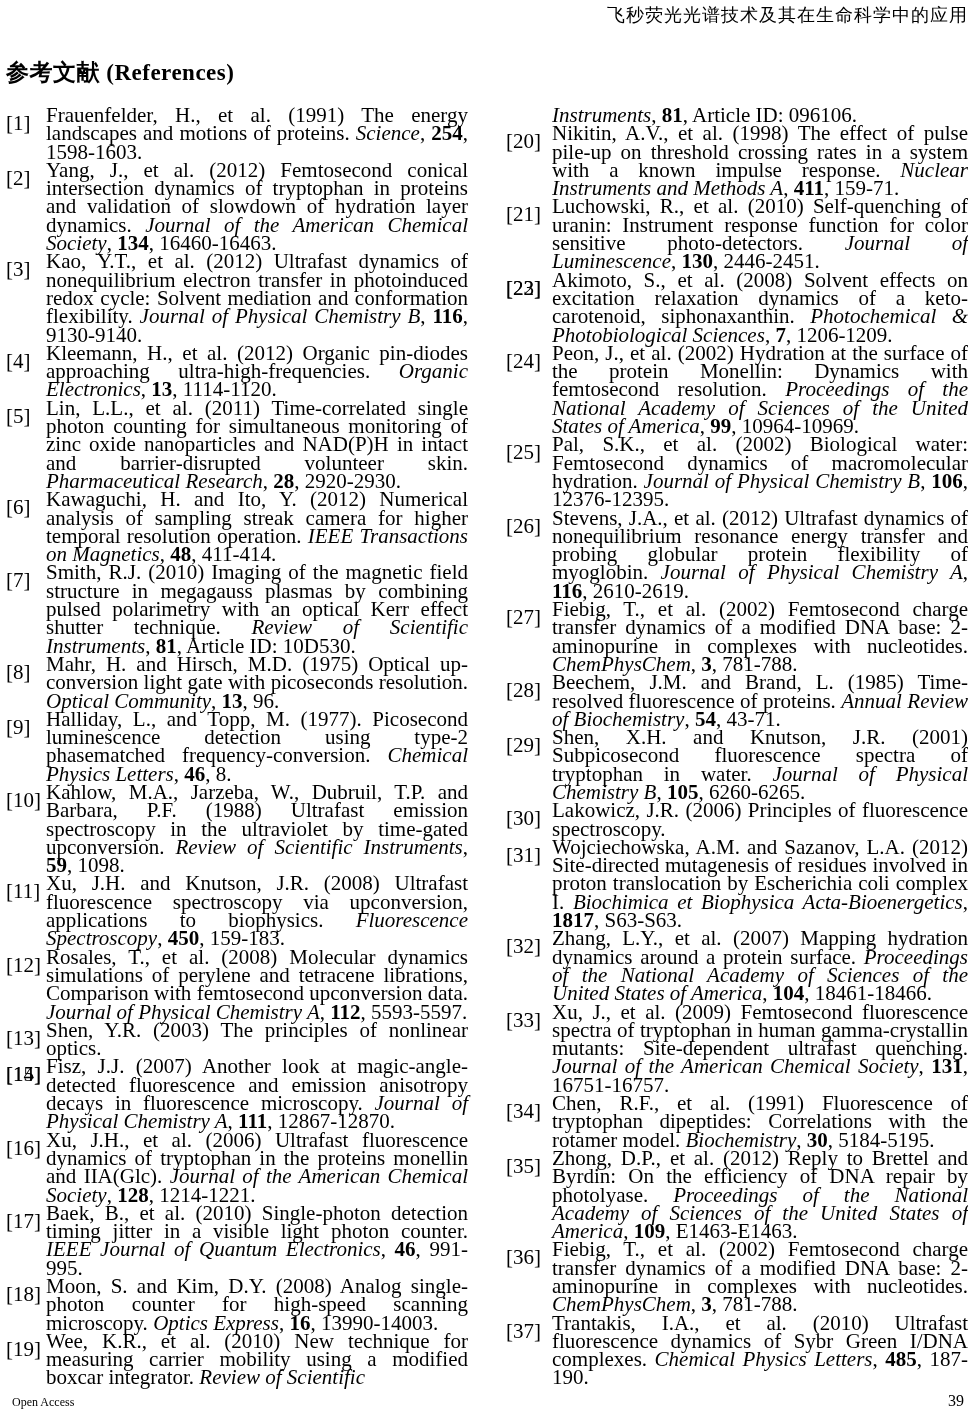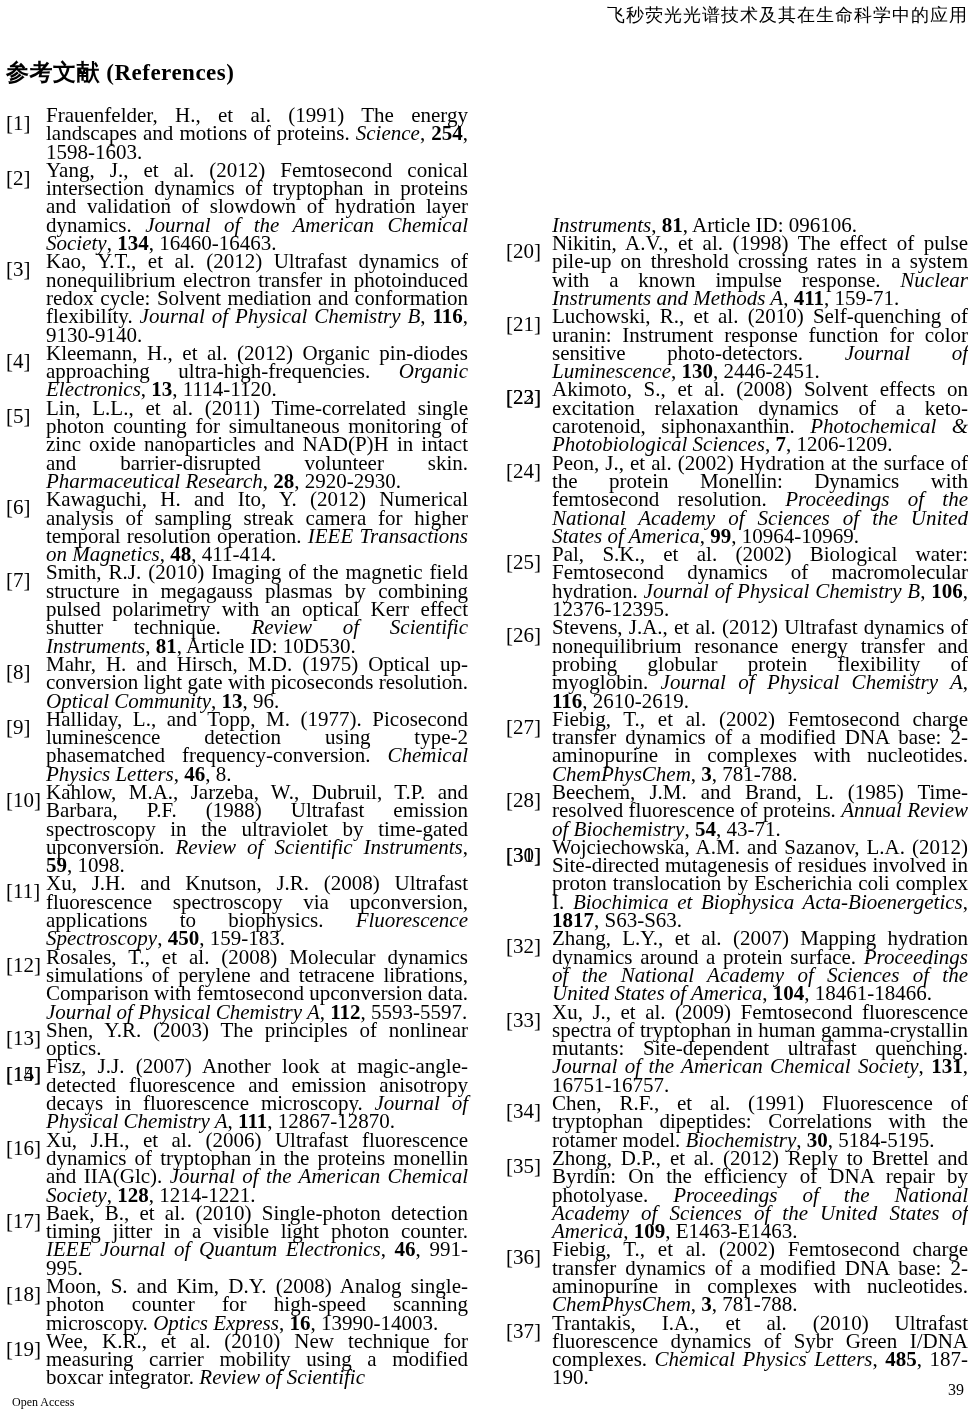--- a/index.html
+++ b/index.html
@@ -57,21 +57,21 @@
   .s-b { font-weight: bold; }
   .footer-left {
     position: absolute;
     left: 12px;
     bottom: 4px;
     font-size: 12px;
   }
   .footer-right {
     position: absolute;
     right: 4px;
-    bottom: 15px;
+    bottom: 4px;
     font-size: 16px;
   }
 </style>
 </head>
 <body>
 
 <div class="header-title">飞秒荧光光谱技术及其在生命科学中的应用</div>
 
 <div class="columns">
   <div class="col col-left">
@@ -103,21 +103,22 @@
         <div class="ref-item"><span class="ref-label"></span><span class="ref-body"><span class="s-i">Instruments</span><span class="s-n">, </span><span class="s-b">81</span><span class="s-n">, Article ID: 096106.</span></span></div>
         <div class="ref-item"><span class="ref-label">[20]</span><span class="ref-body"><span class="s-n">Nikitin, A.V., et al. (1998) The effect of pulse pile-up on threshold crossing rates in a system with a known impulse response. </span><span class="s-i">Nuclear Instruments and Methods A</span><span class="s-n">, </span><span class="s-b">411</span><span class="s-n">, 159-71.</span></span></div>
         <div class="ref-item"><span class="ref-label">[21]</span><span class="ref-body"><span class="s-n">Luchowski, R., et al. (2010) Self-quenching of uranin: Instrument response function for color sensitive photo-detectors. </span><span class="s-i">Journal of Luminescence</span><span class="s-n">, </span><span class="s-b">130</span><span class="s-n">, 2446-2451.</span></span></div>
         <div class="ref-item"><span class="ref-label">[22]</span></div>
         <div class="ref-item"><span class="ref-label">[23]</span><span class="ref-body"><span class="s-n">Akimoto, S., et al. (2008) Solvent effects on excitation relaxation dynamics of a keto-carotenoid, siphonaxanthin. </span><span class="s-i">Photochemical &amp; Photobiological Sciences</span><span class="s-n">, </span><span class="s-b">7</span><span class="s-n">, 1206-1209.</span></span></div>
         <div class="ref-item"><span class="ref-label">[24]</span><span class="ref-body"><span class="s-n">Peon, J., et al. (2002) Hydration at the surface of the protein Monellin: Dynamics with femtosecond resolution. </span><span class="s-i">Proceedings of the National Academy of Sciences of the United States of America</span><span class="s-n">, </span><span class="s-b">99</span><span class="s-n">, 10964-10969.</span></span></div>
         <div class="ref-item"><span class="ref-label">[25]</span><span class="ref-body"><span class="s-n">Pal, S.K., et al. (2002) Biological water: Femtosecond dynamics of macromolecular hydration. </span><span class="s-i">Journal of Physical Chemistry B</span><span class="s-n">, </span><span class="s-b">106</span><span class="s-n">, 12376-12395.</span></span></div>
         <div class="ref-item"><span class="ref-label">[26]</span><span class="ref-body"><span class="s-n">Stevens, J.A., et al. (2012) Ultrafast dynamics of nonequilibrium resonance energy transfer and probing globular protein flexibility of myoglobin. </span><span class="s-i">Journal of Physical Chemistry A</span><span class="s-n">, </span><span class="s-b">116</span><span class="s-n">, 2610-2619.</span></span></div>
         <div class="ref-item"><span class="ref-label">[27]</span><span class="ref-body"><span class="s-n">Fiebig, T., et al. (2002) Femtosecond charge transfer dynamics of a modified DNA base: 2-aminopurine in complexes with nucleotides. </span><span class="s-i">ChemPhysChem</span><span class="s-n">, </span><span class="s-b">3</span><span class="s-n">, 781-788.</span></span></div>
         <div class="ref-item"><span class="ref-label">[28]</span><span class="ref-body"><span class="s-n">Beechem, J.M. and Brand, L. (1985) Time-resolved fluorescence of proteins. </span><span class="s-i">Annual Review of Biochemistry</span><span class="s-n">, </span><span class="s-b">54</span><span class="s-n">, 43-71.</span></span></div>
-        <div class="ref-item"><span class="ref-label">[30]</span></div>
+        <div class="ref-item"><span class="ref-label">[29]</span><span class="ref-body"><span class="s-n">Shen, X.H. and Knutson, J.R. (2001) Subpicosecond fluorescence spectra of tryptophan in water. </span><span class="s-i">Journal of Physical Chemistry B</span><span class="s-n">, </span><span class="s-b">105</span><span class="s-n">, 6260-6265.</span></span></div>
+        <div class="ref-item"><span class="ref-label">[30]</span><span class="ref-body"><span class="s-n">Lakowicz, J.R. (2006) Principles of fluorescence spectroscopy.</span></span></div>
         <div class="ref-item"><span class="ref-label">[31]</span><span class="ref-body"><span class="s-n">Wojciechowska, A.M. and Sazanov, L.A. (2012) Site-directed mutagenesis of residues involved in proton translocation by Escherichia coli complex I. </span><span class="s-i">Biochimica et Biophysica Acta-Bioenergetics</span><span class="s-n">, </span><span class="s-b">1817</span><span class="s-n">, S63-S63.</span></span></div>
         <div class="ref-item"><span class="ref-label">[32]</span><span class="ref-body"><span class="s-n">Zhang, L.Y., et al. (2007) Mapping hydration dynamics around a protein surface. </span><span class="s-i">Proceedings of the National Academy of Sciences of the United States of America</span><span class="s-n">, </span><span class="s-b">104</span><span class="s-n">, 18461-18466.</span></span></div>
         <div class="ref-item"><span class="ref-label">[33]</span><span class="ref-body"><span class="s-n">Xu, J., et al. (2009) Femtosecond fluorescence spectra of tryptophan in human gamma-crystallin mutants: Site-dependent ultrafast quenching. </span><span class="s-i">Journal of the American Chemical Society</span><span class="s-n">, </span><span class="s-b">131</span><span class="s-n">, 16751-16757.</span></span></div>
         <div class="ref-item"><span class="ref-label">[34]</span><span class="ref-body"><span class="s-n">Chen, R.F., et al. (1991) Fluorescence of tryptophan dipeptides: Correlations with the rotamer model. </span><span class="s-i">Biochemistry</span><span class="s-n">, </span><span class="s-b">30</span><span class="s-n">, 5184-5195.</span></span></div>
         <div class="ref-item"><span class="ref-label">[35]</span><span class="ref-body"><span class="s-n">Zhong, D.P., et al. (2012) Reply to Brettel and Byrdin: On the efficiency of DNA repair by photolyase. </span><span class="s-i">Proceedings of the National Academy of Sciences of the United States of America</span><span class="s-n">, </span><span class="s-b">109</span><span class="s-n">, E1463-E1463.</span></span></div>
         <div class="ref-item"><span class="ref-label">[36]</span><span class="ref-body"><span class="s-n">Fiebig, T., et al. (2002) Femtosecond charge transfer dynamics of a modified DNA base: 2-aminopurine in complexes with nucleotides. </span><span class="s-i">ChemPhysChem</span><span class="s-n">, </span><span class="s-b">3</span><span class="s-n">, 781-788.</span></span></div>
         <div class="ref-item"><span class="ref-label">[37]</span><span class="ref-body"><span class="s-n">Trantakis, I.A., et al. (2010) Ultrafast fluorescence dynamics of Sybr Green I/DNA complexes. </span><span class="s-i">Chemical Physics Letters</span><span class="s-n">, </span><span class="s-b">485</span><span class="s-n">, 187-190.</span></span></div>
       </div>
   </div>
 </div>

